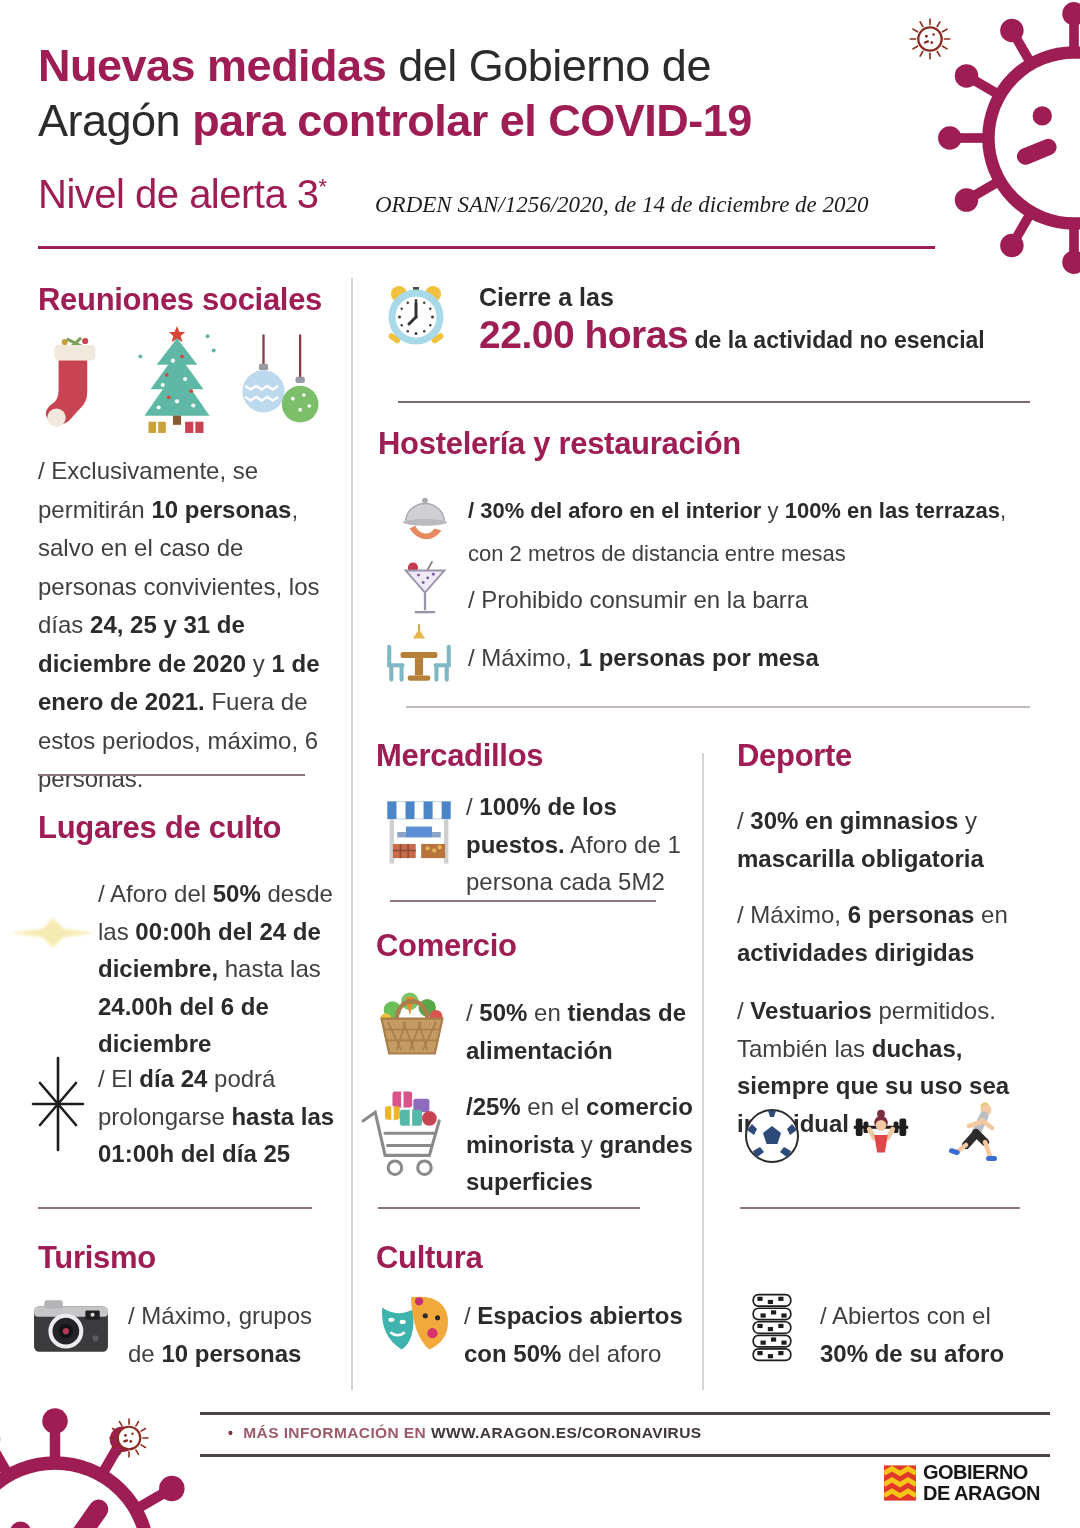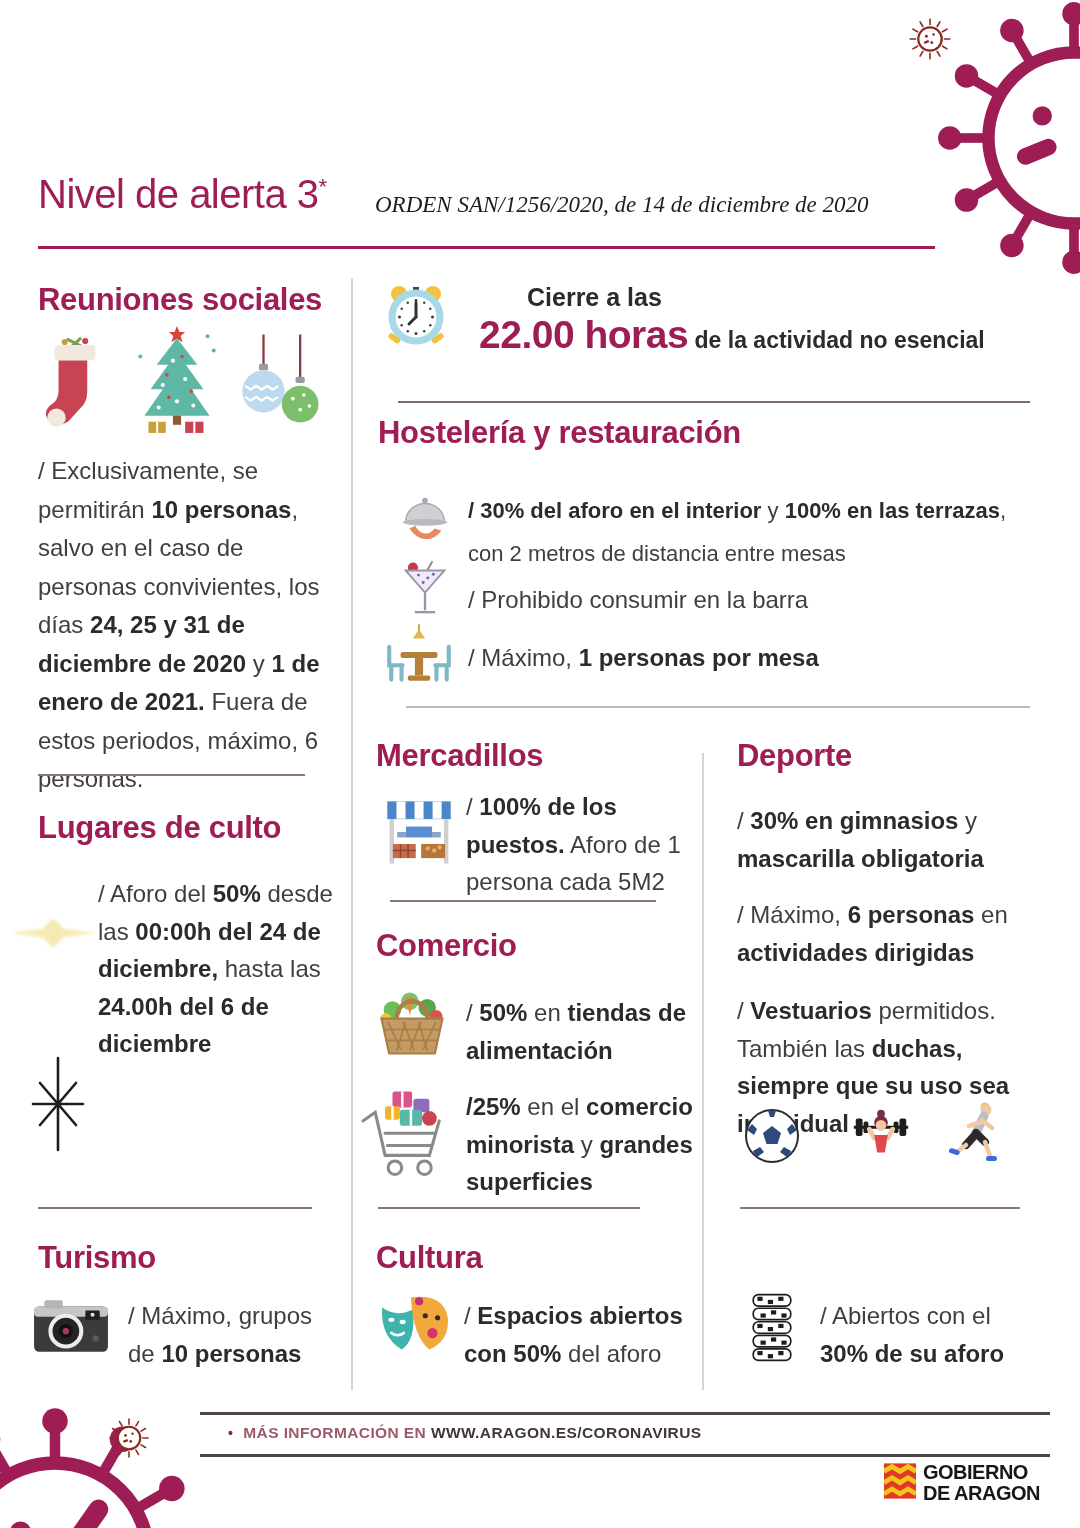--- a/index.html
+++ b/index.html
@@ -21,30 +21,30 @@
   .alert sup{font-size:22px;}
   .order{font-size:23px;font-style:italic;font-weight:500;color:#1d1d1d;font-family:Liberation Serif, serif;}
   .h2{font-size:31px;font-weight:700;color:var(--accent);letter-spacing:-0.3px;}
   .item,.para{font-size:24px;line-height:37.5px;color:var(--text);}
   .para{line-height:38.5px;}
   .b{font-weight:700;color:var(--bold);}
   .rule{background:var(--rule);height:2px;}
   .rule-light{background:#c4b9bd;height:2px;}
   .vdiv{background:var(--divider);width:2px;}
   .hdr-rule{background:var(--accent);height:3px;}
-  .c-lead{font-size:25px;font-weight:700;color:#2b2b2b;margin-left:48px;}
+  .c-lead{font-size:25px;font-weight:700;color:#2b2b2b;}
   .c-time{font-size:39px;font-weight:700;color:var(--accent);letter-spacing:-0.5px;}
   .c-tail{font-size:23px;font-weight:700;color:#2b2b2b;}
   .host-item{font-size:22px;line-height:43px;color:var(--text);}
   .xmas-row{display:flex;gap:14px;align-items:flex-end;}
   .foot-rule{background:#4e4347;height:3px;}
   .foot-info{font-size:15.5px;letter-spacing:0.4px;color:#9c5a68;font-weight:600;}
   .foot-info .bullet{color:#8a2a3a;margin-right:10px;font-size:14px;}
   .foot-info .link{color:#3f353b;font-weight:700;}
-  .logo{display:flex;align-items:flex-start;gap:7px;}
+  .logo{display:flex;align-items:center;gap:7px;}
   .logo-text{font-size:20px;line-height:20.5px;font-weight:700;color:#171717;letter-spacing:-0.5px;}
   .glow{filter:blur(1.5px);opacity:0.75;}
   svg{display:block;}
 </style>
 </head>
 <body>
 
 <div class="page">
 
   <svg width="0" height="0" style="position:absolute" aria-hidden="true">
@@ -126,20 +126,24 @@
     </defs>
   </svg>
 
   <svg class="abs" style="left:936px;top:0px" width="276" height="276" viewBox="0 0 200 200">
       <use href="#virusg"></use>
     </svg>
   <svg class="abs" style="left:903px;top:12px" width="54" height="54" viewBox="0 0 60 60">
       <use href="#virussm"></use>
     </svg>
 
+  <div class="abs title" style="left:38px;top:38px;width:880px">
+    <span class="accent">Nuevas medidas</span><span> del Gobierno de</span><br>
+    <span>Aragón </span><span class="accent">para controlar el COVID-19</span>
+  </div>
 
   <div class="abs alert" style="left:38px;top:172px">
     <span>Nivel de alerta 3</span><sup>*</sup>
   </div>
   <div class="abs order" style="left:375px;top:192px">ORDEN SAN/1256/2020, de 14 de diciembre de 2020</div>
 
   <div class="abs hdr-rule" style="left:38px;top:246px;width:897px"></div>
 
   <div class="abs vdiv" style="left:351px;top:278px;height:1112px"></div>
   <div class="abs vdiv" style="left:702px;top:753px;height:637px"></div>
@@ -216,20 +220,21 @@
   <div class="abs item" style="left:98px;top:875px;width:244px"><span>/ Aforo del </span><span class="b">50%</span><span>  desde las </span><span class="b">00:00h del 24 de diciembre,</span><span> hasta las </span><span class="b">24.00h del 6 de diciembre</span></div>
 
   <svg class="abs" style="left:26px;top:1056px" width="64" height="96" viewBox="0 0 64 96">
     <g stroke="#1d1d1d" stroke-width="2.6" stroke-linecap="round">
       <line x1="32" y1="2" x2="32" y2="94"></line>
       <line x1="7" y1="48" x2="57" y2="48"></line>
       <line x1="14" y1="27" x2="50" y2="69"></line>
       <line x1="50" y1="27" x2="14" y2="69"></line>
     </g>
   </svg>
+  <div class="abs item" style="left:98px;top:1060px;width:244px"><span>/ El </span><span class="b">día 24</span><span> podrá prolongarse </span><span class="b">hasta las 01:00h del día 25</span></div>
 
   <div class="abs rule" style="left:38px;top:1207px;width:274px"></div>
 
   <div class="abs h2" style="left:38px;top:1240px">Turismo</div>
   <svg class="abs" style="left:32px;top:1296px" width="78" height="60" viewBox="0 0 76 58">
     <rect x="2" y="10" width="72" height="44" rx="5" fill="#3b3b3d"></rect>
     <rect x="2" y="10" width="72" height="10" rx="4" fill="#c6c6c9"></rect>
     <rect x="12" y="4" width="18" height="8" rx="2" fill="#b4b4b7"></rect>
     <rect x="52" y="14" width="14" height="9" rx="1" fill="#202022"></rect>
       <circle cx="59" cy="18" r="2" fill="#dddddd"></circle>
@@ -265,21 +270,21 @@
       <line x1="34" y1="36" x2="34" y2="22"></line>
         <line x1="34" y1="36" x2="27" y2="43"></line>
     </g>
   </svg>
   <div class="abs c-lead" style="left:479px;top:283px">Cierre a las</div>
   <div class="abs" style="left:479px;top:313px;white-space:nowrap">
     <span class="c-time">22.00 horas</span><span class="c-tail"> de la actividad no esencial</span>
   </div>
   <div class="abs rule" style="left:398px;top:401px;width:632px;background:#7d6a70"></div>
 
-  <div class="abs h2" style="left:378px;top:415px">Hostelería y restauración</div>
+  <div class="abs h2" style="left:378px;top:426px">Hostelería y restauración</div>
 
   <svg class="abs" style="left:396px;top:488px" width="58" height="56" viewBox="0 0 60 56">
     <path d="M10 34 a20 19 0 0 1 40 0 z" fill="#cfcfd4" stroke="#a9a9b0" stroke-width="1.5"></path>
     <circle cx="30" cy="12" r="3" fill="#a9a9b0"></circle>
     <ellipse cx="30" cy="34.5" rx="23" ry="3.5" fill="#b9b9bf"></ellipse>
     <path d="M14 41 q7 11 17 11 q10 0 16 -9 l-7 -2 q-5 6 -10 5 q-7 -1 -10 -8 z" fill="#e88a5f"></path>
   </svg>
   <div class="abs host-item" style="left:468px;top:489px;width:575px"><span class="b">/ 30% del aforo en el interior</span><span> y </span><span class="b">100% en las terrazas</span><span>, con 2 metros de distancia entre mesas</span></div>
 
   <svg class="abs" style="left:400px;top:556px" width="50" height="66" viewBox="0 0 54 64">

